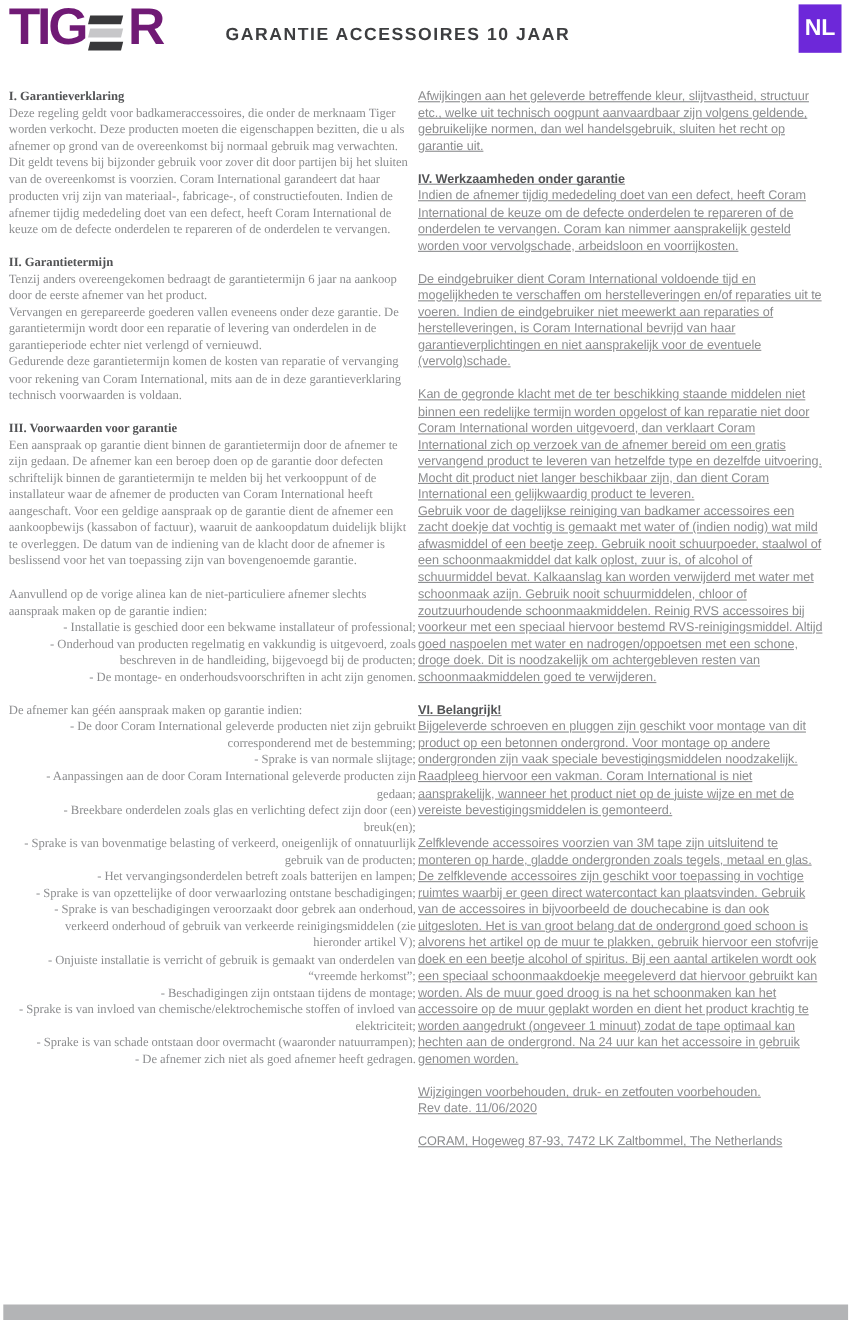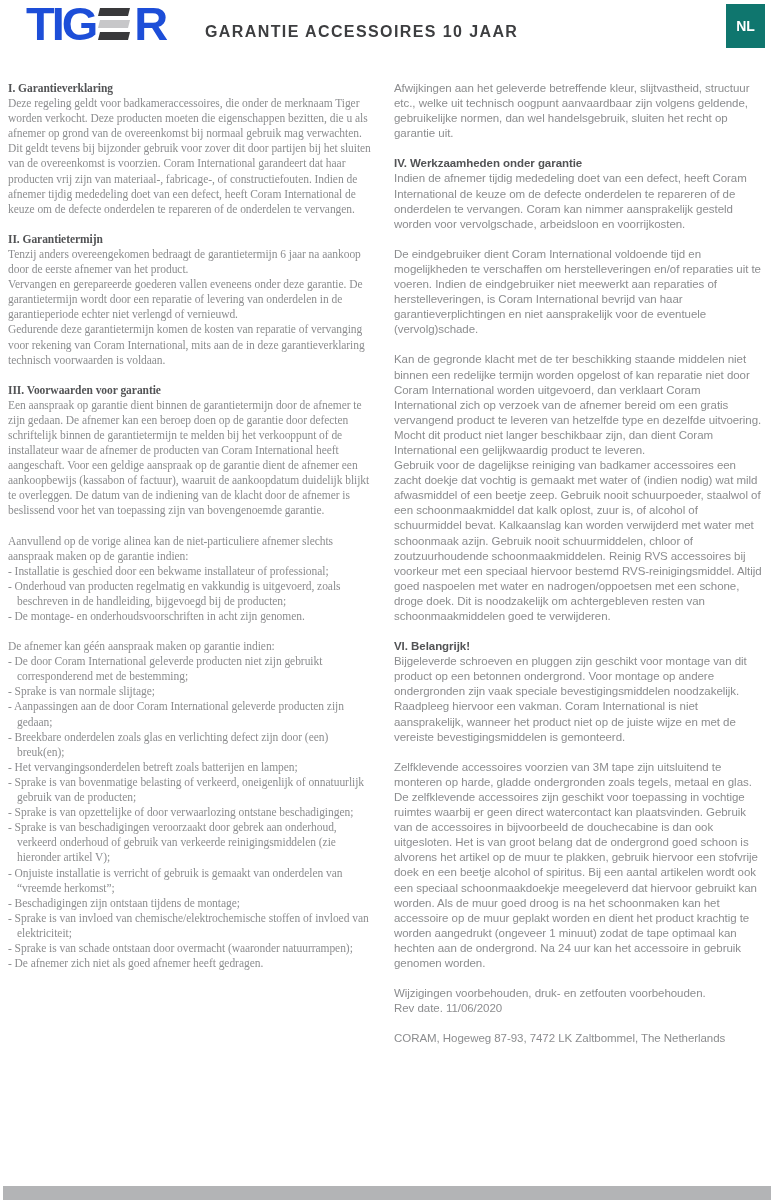--- a/index.html
+++ b/index.html
@@ -8,26 +8,26 @@
     position: relative;
     width: 773px;
     height: 1200px;
     background: #ffffff;
     overflow: hidden;
     font-family: "Liberation Sans", sans-serif;
   }
   
   .logo {
     position: absolute;
-    left: 26px;
+    left: 8px;
     top: 2px;
     height: 44px;
     display: flex;
-    align-items: center;
-    color: #1d4ed8;
+    align-items: flex-end;
+    color: #701a75;
   }
   .logo-letters {
     font-weight: 700;
     font-size: 47px;
     letter-spacing: -3px;
     line-height: 44px;
   }
   .logo-e {
     display: inline-flex;
     flex-direction: column;
@@ -53,43 +53,43 @@
     letter-spacing: 1.4px;
     color: #3d3e40;
     white-space: nowrap;
   }
   .lang-badge {
     position: absolute;
     right: 8px;
     top: 4px;
     width: 39px;
     height: 44px;
-    background: #0f766e;
+    background: #6d28d9;
     color: #ffffff;
     font-weight: 700;
-    font-size: 14px;
+    font-size: 21px;
     display: flex;
     align-items: center;
     justify-content: center;
   }
   
   .col {
     position: absolute;
     top: 81px;
     font-size: 11.5px;
     line-height: 15.1px;
     color: #8c8d8f;
     letter-spacing: -0.05px;
   }
   .col-left  { left: 8px;   width: 370px; font-family: Liberation Serif, serif; }
-  .col-right { left: 394px; width: 371px; }
+  .col-right { left: 380px; width: 371px; text-decoration: underline; }
   .sec-heading { font-weight: 700; color: #525355; }
   .para { margin: 0; }
   .gap { margin-top: 15px; }
-  .list-item { padding-left: 9px; text-indent: -9px; }
+  .list-item { padding-left: 9px; text-indent: -9px; text-align: right; }
   
   .footer-bar {
     position: absolute;
     left: 3px;
     right: 2px;
     top: 1186px;
     height: 54px;
     background: #b3b4b6;
     border-radius: 0 0 13px 13px;
     text-align: left;
@@ -133,22 +133,22 @@
       <div class="para">Een aanspraak op garantie dient binnen de garantietermijn door de afnemer te zijn gedaan. De afnemer kan een beroep doen op de garantie door defecten schriftelijk binnen de garantietermijn te melden bij het verkooppunt of de installateur waar de afnemer de producten van Coram International heeft aangeschaft. Voor een geldige aanspraak op de garantie dient de afnemer een aankoopbewijs (kassabon of factuur), waaruit de aankoopdatum duidelijk blijkt te overleggen. De datum van de indiening van de klacht door de afnemer is beslissend voor het van toepassing zijn van bovengenoemde garantie.</div>
       <div class="para gap">Aanvullend op de vorige alinea kan de niet-particuliere afnemer slechts aanspraak maken op de garantie indien:</div>
       <div class="list-item">- Installatie is geschied door een bekwame installateur of professional;</div>
       <div class="list-item">- Onderhoud van producten regelmatig en vakkundig is uitgevoerd, zoals beschreven in de handleiding, bijgevoegd bij de producten;</div>
       <div class="list-item">- De montage- en onderhoudsvoorschriften in acht zijn genomen.</div>
       <div class="para gap">De afnemer kan géén aanspraak maken op garantie indien:</div>
       <div class="list-item">- De door Coram International geleverde producten niet zijn gebruikt corresponderend met de bestemming;</div>
       <div class="list-item">- Sprake is van normale slijtage;</div>
       <div class="list-item">- Aanpassingen aan de door Coram International geleverde producten zijn gedaan;</div>
       <div class="list-item">- Breekbare onderdelen zoals glas en verlichting defect zijn door (een) breuk(en);</div>
+      <div class="list-item">- Sprake is van bovenmatige belasting of verkeerd, oneigenlijk of onnatuurlijk gebruik van de producten;</div>
       <div class="list-item">- Het vervangingsonderdelen betreft zoals batterijen en lampen;</div>
-      <div class="list-item">- Sprake is van bovenmatige belasting of verkeerd, oneigenlijk of onnatuurlijk gebruik van de producten;</div>
       <div class="list-item">- Sprake is van opzettelijke of door verwaarlozing ontstane beschadigingen;</div>
       <div class="list-item">- Sprake is van beschadigingen veroorzaakt door gebrek aan onderhoud, verkeerd onderhoud of gebruik van verkeerde reinigingsmiddelen (zie hieronder artikel V);</div>
       <div class="list-item">- Onjuiste installatie is verricht of gebruik is gemaakt van onderdelen van “vreemde herkomst”;</div>
       <div class="list-item">- Beschadigingen zijn ontstaan tijdens de montage;</div>
       <div class="list-item">- Sprake is van invloed van chemische/elektrochemische stoffen of invloed van elektriciteit;</div>
       <div class="list-item">- Sprake is van schade ontstaan door overmacht (waaronder natuurrampen);</div>
       <div class="list-item">- De afnemer zich niet als goed afnemer heeft gedragen.</div>
     </div>
   <div class="col col-right">
       <div class="para">Afwijkingen aan het geleverde betreffende kleur, slijtvastheid, structuur etc., welke uit technisch oogpunt aanvaardbaar zijn volgens geldende, gebruikelijke normen, dan wel handelsgebruik, sluiten het recht op garantie uit.</div>

